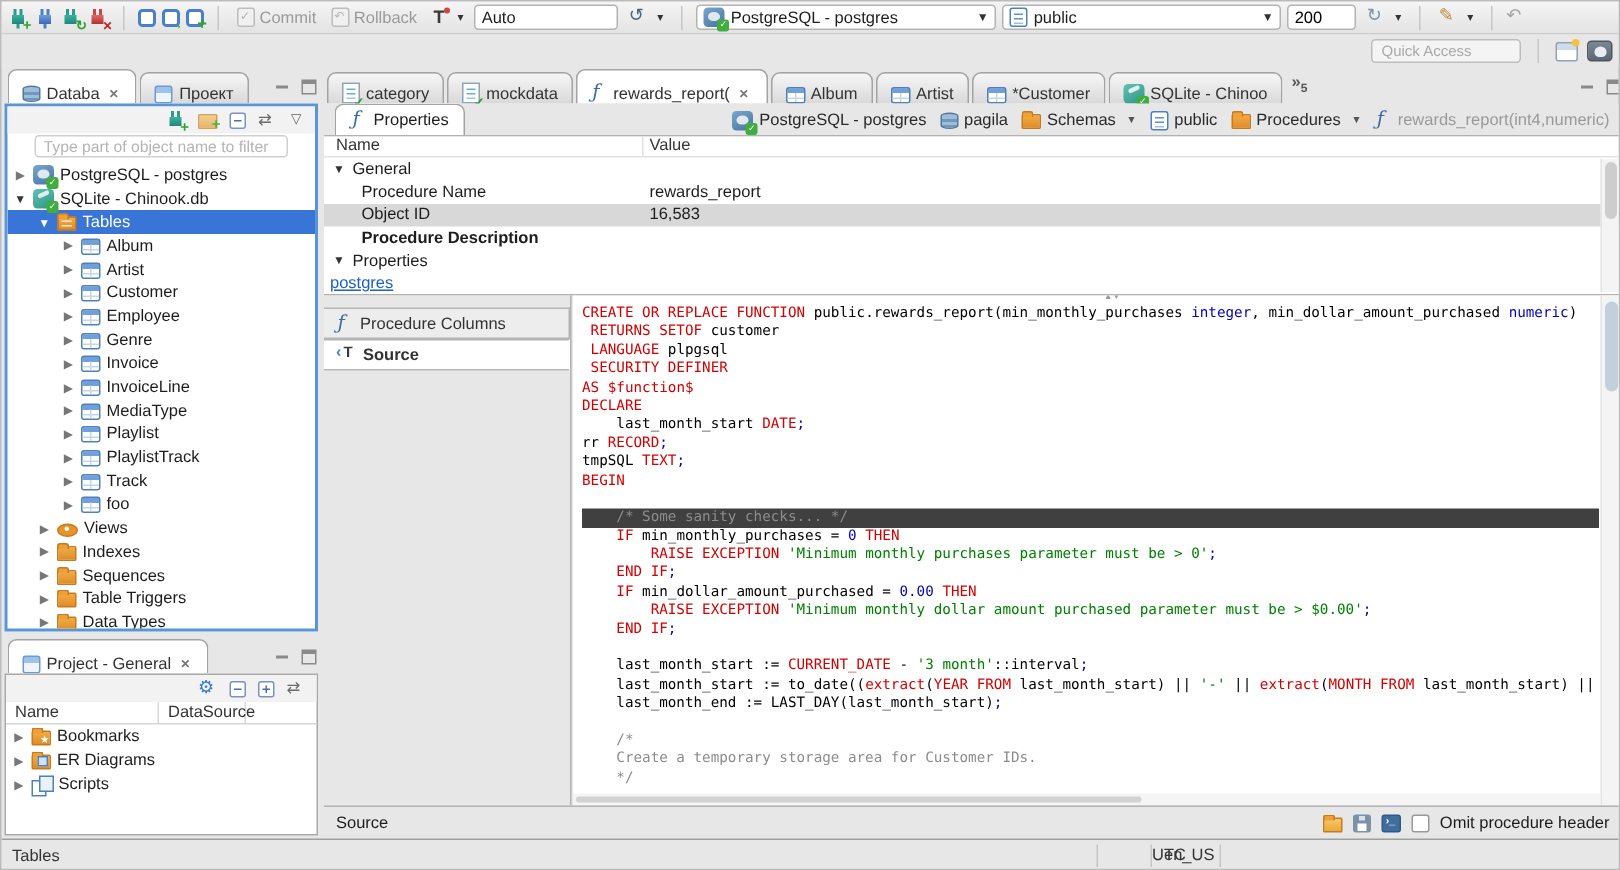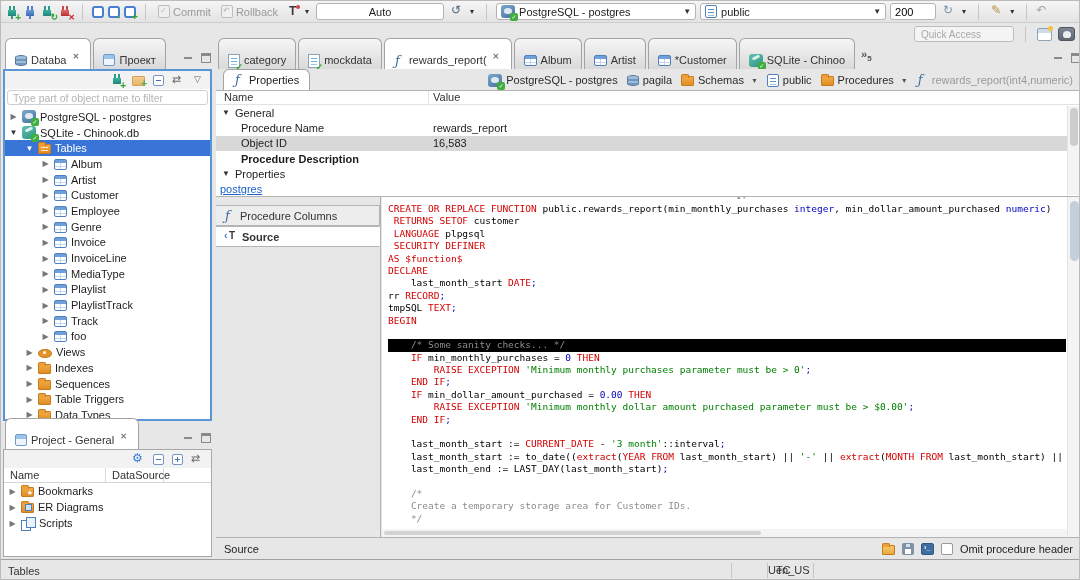--- a/index.html
+++ b/index.html
@@ -107,28 +107,28 @@
 .ic-minimize{width:10px;height:10px}
 .ic-minimize::before{content:"";position:absolute;left:1px;right:1px;top:4px;height:2px;background:#8a8a8a}
 .ic-maximize{width:10px;height:10px;border:1px solid #8a8a8a;border-top:3px solid #8a8a8a}
 .ic-persp-grid{width:15px;height:13px;border:1px solid #8fa3b5;border-radius:2px;background:linear-gradient(#cfdce8 0 4px,#fff 4px)}
 .ic-persp-grid::after{content:"";position:absolute;right:-2px;top:-3px;width:5px;height:5px;border-radius:50%;background:#f5c33b}
 .ic-persp-db{width:17px;height:14px;background:linear-gradient(#7d8794,#5e6874);border:1px solid #4d565f;border-radius:3px}
 .ic-persp-db::before{content:"";position:absolute;left:4px;top:3px;width:8px;height:7px;border-radius:50% 50% 40% 40%;background:#e9edf2}
 
 
 .tabbar{position:absolute;display:flex;align-items:flex-end;height:24px}
-.tab{display:flex;align-items:flex-start;gap:4px;height:21px;padding:15px 9px;border:1px solid #a3a3a3;border-bottom:none;border-radius:6px 6px 0 0;background:linear-gradient(#f6f6f6,#d9d9d9);margin-right:2px;white-space:nowrap;color:#333}
+.tab{display:flex;align-items:flex-end;gap:4px;height:21px;padding:0 9px;border:1px solid #a3a3a3;border-bottom:none;border-radius:6px 6px 0 0;background:linear-gradient(#f6f6f6,#d9d9d9);margin-right:2px;white-space:nowrap;color:#333}
 .tab.active{background:#fff;height:23px}
 .tab .tab-close{margin-left:2px}
 .tabbar .winbtns{margin-left:auto;display:flex;gap:8px;align-items:center;padding-bottom:6px}
 #nav-tabbar{left:4px;top:44px;width:206px}
 #nav-body{position:absolute;left:2px;top:68px;width:209px;height:352px;background:#fff;border:2px solid #5a96d5}
 .panel-toolbar{display:flex;justify-content:flex-end;align-items:center;gap:8px;height:18px;padding:1px 6px;background:#f2f2f2}
-#nav-filter-wrap{padding:1px 2px}
+#nav-filter-wrap{padding:1px 18px}
 #nav-filter{width:100%;height:15px;border:1px solid #cfcfcf;border-radius:3px;font-size:10.5px;padding:0 5px;font-family:"Liberation Sans",sans-serif;color:#555}
 #nav-tree{position:absolute;left:0;right:0;top:38px;bottom:0;overflow:hidden}
 .trow{display:flex;align-items:center;height:15.7px;gap:4px;white-space:nowrap}
 .trow .arrow{width:9px;font-size:8px;color:#777;text-align:center;flex:none}
 .trow .arrow.exp{color:#333}
 .trow.selected{background:#3875d7;color:#fff}
 .trow.selected .arrow{color:#fff}
 
 #proj-tabbar{left:4px;top:424px;width:206px}
 #proj-body{position:absolute;left:2px;top:448px;width:209px;height:108px;background:#fff;border:1px solid #a8a8a8}
@@ -167,21 +167,21 @@
 #grid-scroll{position:absolute;right:1px;top:15px;width:13px;bottom:1px;background:#f4f4f4;border-left:1px solid #e4e4e4}
 #grid-scroll .thumb{position:absolute;left:2px;right:2px;top:2px;height:38px;background:#cdcdcd;border-radius:5px}
 
 #side-strip{position:absolute;left:215px;top:196px;width:165px;height:340px;background:#e7e7e7;border-right:1px solid #b2b2b2}
 .side-tab{display:flex;align-items:center;gap:5px;height:21px;padding:0 8px;border:1px solid #b5b5b5;border-left:none;background:#ededed;color:#333}
 .side-tab:first-child{margin-top:8px}
 .side-tab.active{background:#fff;font-weight:bold;border-right-color:#fff}
 #code-pane{position:absolute;left:381px;top:196px;width:699px;height:340px;background:#fff;overflow:hidden}
 #code-area{position:absolute;left:6px;top:6px;right:15px;bottom:6px;font-family:"DejaVu Sans Mono",monospace;font-size:9.5px;line-height:12.4px;overflow:hidden}
 .cl{white-space:pre;height:12.4px}
-.cl.hl{background:#000000;margin-left:-6px;padding-left:6px;margin-right:-2px}
+.cl.hl{background:#404040;margin-left:-6px;padding-left:6px;margin-right:-2px}
 .tk-k{color:#d40000}.tk-p{color:#000}.tk-t{color:#0000c0}.tk-n{color:#0000c0}.tk-s{color:#008000}.tk-c{color:#8c8c8c}.tk-b{color:#0000c0}
 #code-scroll{position:absolute;right:0;top:0;width:14px;bottom:0;background:#f4f4f4;border-left:1px solid #e4e4e4}
 #code-scroll .thumb{position:absolute;left:2px;right:2px;top:4px;height:60px;background:#c3cfdb;border-radius:5px}
 #code-hscroll{position:absolute;left:0;right:14px;bottom:0;height:8px;background:#f4f4f4}
 #code-hscroll .thumb{position:absolute;top:2px;height:4px;left:2px;width:55%;background:#d2d2d2;border-radius:3px}
 #code-minibar{position:absolute;left:355px;top:-4px;color:#9a9a9a;font-size:7px;letter-spacing:2px}
 
 #ed-bottombar{position:absolute;left:215px;top:536px;width:865px;height:22px;background:#e7e7e7;border-top:1px solid #b2b2b2;display:flex;align-items:center;padding:0 8px;gap:7px}
 #ed-bottombar .spacer{flex:1}
 .checkbox{width:12px;height:12px;border:1px solid #999;border-radius:2px;background:#fff}
@@ -206,21 +206,21 @@
       <span class="tlabel">Commit</span>
     </span>
     <span class="tbtn">
       <span class="ic ic-rollback"></span>
       <span class="tlabel">Rollback</span>
     </span>
     <span class="tbtn">
       <span class="ic ic-txn"></span>
       <span class="car">▾</span>
     </span>
-    <div class="combo" style="width:128px;justify-content:center">
+    <div class="combo" style="width:96px;justify-content:flex-start">
       <span class="sel">Auto</span>
     </div>
     <span class="tbtn">
       <span class="ic ic-history"></span>
       <span class="car">▾</span>
     </span>
     <span class="tsep"></span>
     <div class="combo" style="width:200px">
       <span class="ic ic-postgres"></span>
       <span class="sel" style="flex:1">PostgreSQL - postgres</span>

